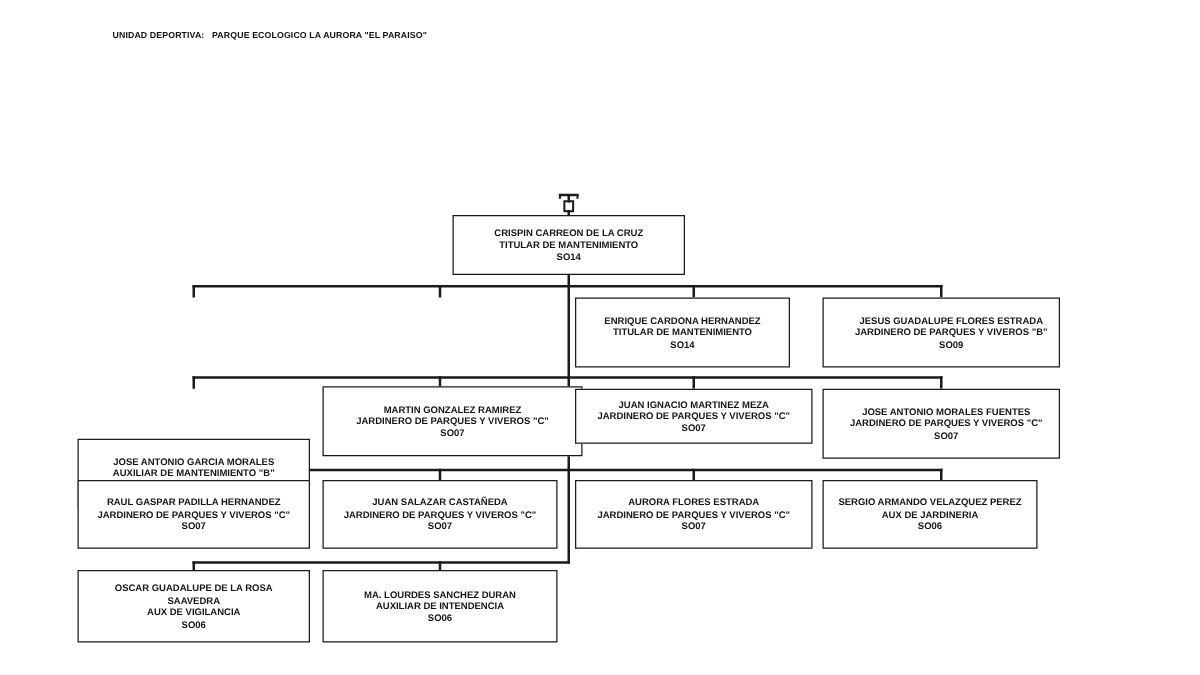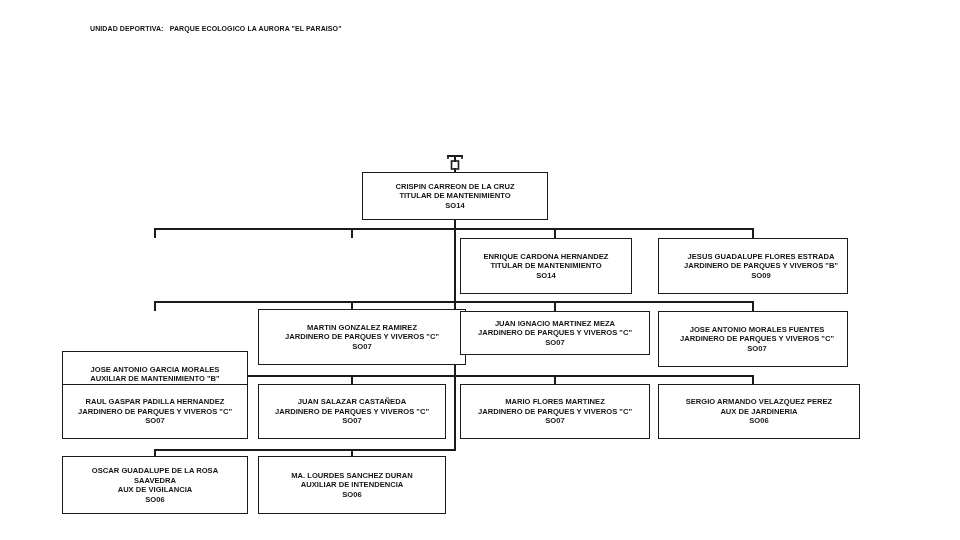--- a/index.html
+++ b/index.html
@@ -106,25 +106,25 @@
     <div class="line">RAUL GASPAR PADILLA HERNANDEZ</div>
     <div class="line">JARDINERO DE PARQUES Y VIVEROS "C"</div>
     <div class="line">SO07</div>
   </div>
   <div class="org-box" style="left:258px;top:384px;width:188px;height:55px;">
     <div class="line">JUAN SALAZAR CASTAÑEDA</div>
     <div class="line">JARDINERO DE PARQUES Y VIVEROS "C"</div>
     <div class="line">SO07</div>
   </div>
   <div class="org-box" style="left:460px;top:384px;width:190px;height:55px;">
-    <div class="line">MARIO FLORES MARTINEZ</div>
+    <div class="line">AURORA FLORES ESTRADA</div>
     <div class="line">JARDINERO DE PARQUES Y VIVEROS "C"</div>
     <div class="line">SO07</div>
   </div>
-  <div class="org-box" style="left:658px;top:384px;width:202px;height:55px;">
+  <div class="org-box" style="left:658px;top:384px;width:172px;height:55px;">
     <div class="line">SERGIO ARMANDO VELAZQUEZ PEREZ</div>
     <div class="line">AUX  DE JARDINERIA</div>
     <div class="line">SO06</div>
   </div>
 
   <div class="org-box" style="left:62px;top:456px;width:186px;height:58px;">
     <div class="line">OSCAR GUADALUPE DE LA ROSA
 SAAVEDRA</div>
     <div class="line">AUX DE VIGILANCIA</div>
     <div class="line">SO06</div>

